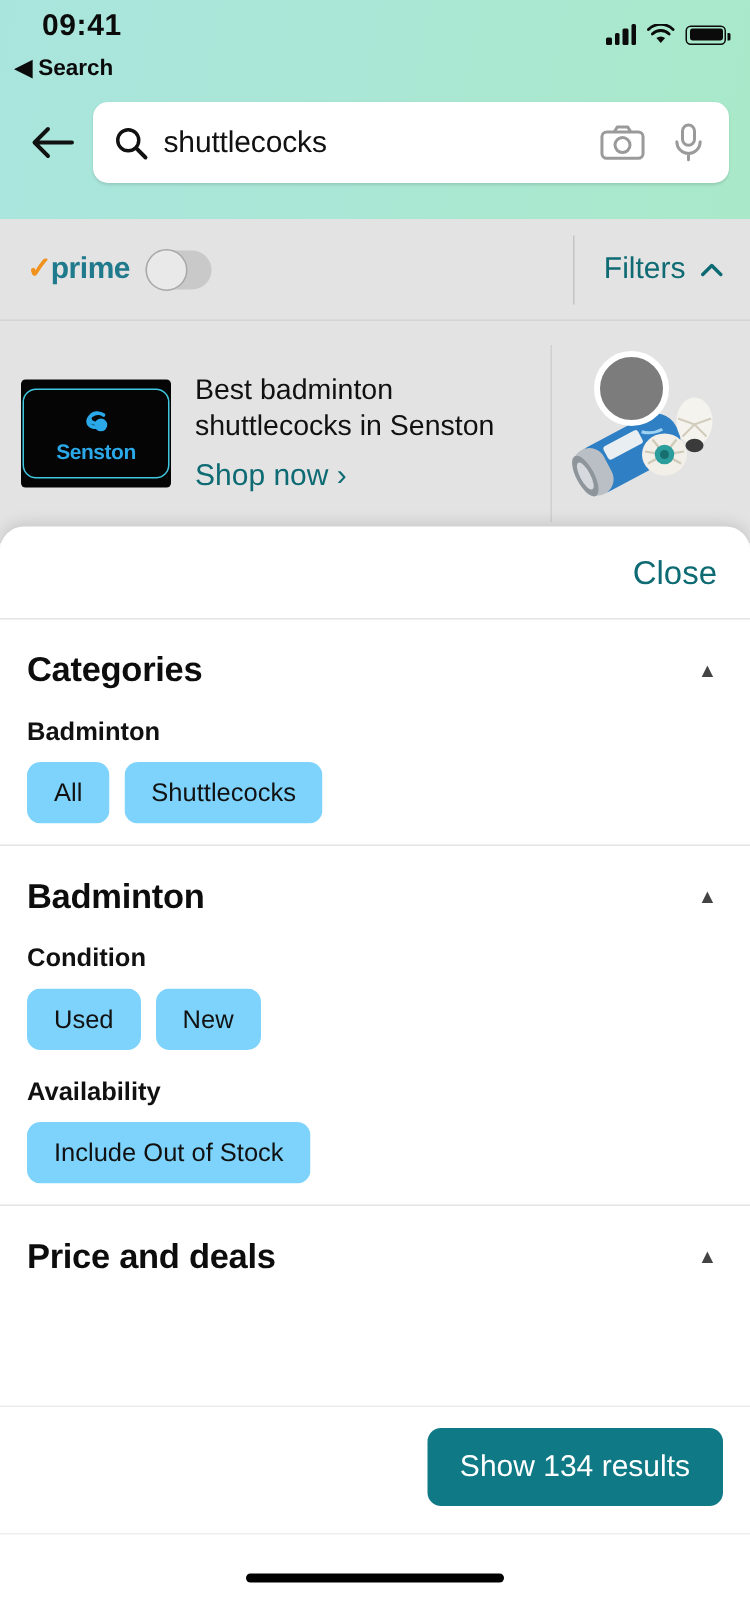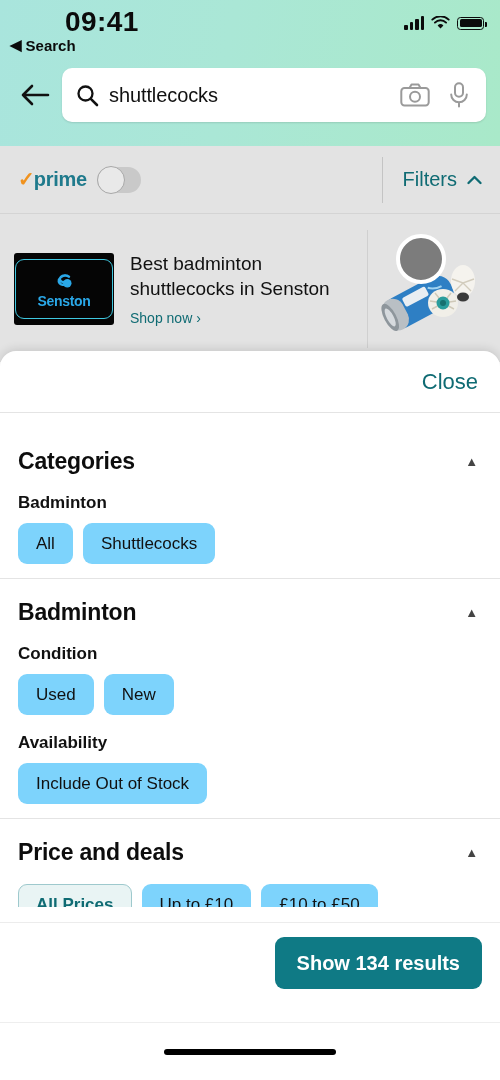--- a/index.html
+++ b/index.html
@@ -15,23 +15,22 @@
   .top-area {
     background: linear-gradient(100deg, #a9e5dd 0%, #aae7d6 45%, #a9e9c9 100%);
     padding: 0 0 10px 0;
   }
   .statusbar {
     height: 62px; position: relative;
     padding: 6px 16px 0 16px;
   }
   .sb-time {
     position: absolute; left: 28px; top: 6px;
-    font-size: 28px; font-weight: bold; color: #0b0b0b;
+    font-size: 20px; font-weight: bold; color: #0b0b0b;
     letter-spacing: 0.4px;
-    margin-left: 37px;
   }
   .sb-back {
     position: absolute; left: 10px; top: 36px;
     font-size: 15px; font-weight: bold; color: #0b0b0b;
     display: flex; align-items: center; gap: 4px;
   }
   .sb-right {
     position: absolute; right: 16px; top: 16px;
     display: flex; align-items: center; gap: 7px;
   }
@@ -95,33 +94,33 @@
     display: flex; align-items: center; justify-content: center; flex: 0 0 100px;
   }
   .logo-inner {
     width: 98px; height: 60px; border: 1.5px solid #3fc8e0; border-radius: 9px;
     display: flex; flex-direction: column; align-items: center; justify-content: center; gap: 1px;
   }
   .logo-swirl { width: 22px; height: 22px; }
   .logo-word { color: #2aa8e8; font-size: 14px; font-weight: bold; letter-spacing: -0.3px; line-height: 1; }
   .banner-text { flex: 1; }
   .banner-title { font-size: 19px; color: #111; line-height: 1.28; }
-  .banner-cta { font-size: 14px; color: #0f6b73; margin-top: 9px; }
+  .banner-cta { font-size: 20px; color: #0f6b73; margin-top: 9px; }
   .banner-right { flex: 0 0 118px; height: 118px; position: relative; display: flex; align-items: center; justify-content: center; }
   .badge {
     position: absolute; top: 4px; left: 28px; width: 50px; height: 50px;
     background: #7c7c7c; border-radius: 50%; border: 4px solid #fff; z-index: 3;
   }
 
   
   .sheet {
     position: absolute; left: 0; right: 0; top: 351px; bottom: 0;
     background: #fff; border-radius: 16px 16px 0 0;
     box-shadow: 0 -2px 10px rgba(0,0,0,.12);
-    display: flex; flex-direction: column; gap: 15px;
+    display: flex; flex-direction: column;
   }
   .sheet-head { height: 62px; display: flex; align-items: center; justify-content: flex-end; padding: 0 22px; border-bottom: 1px solid #e4e4e4; }
   .close-link { color: #0f6b73; font-size: 22px; }
   .sheet-body { flex: 1; overflow: hidden; }
   .sect { padding: 20px 18px 14px 18px; border-bottom: 1px solid #e4e4e4; }
   .sect:last-child { border-bottom: none; text-align: right; }
   .sect-head { display: flex; align-items: flex-start; justify-content: space-between; }
   .sect-title { font-size: 23px; font-weight: bold; color: #0d0d0d; letter-spacing: -0.2px; }
   .caret { color: #444; font-size: 13px; padding: 6px 4px 0 0; }
   .sub-label { font-size: 17px; font-weight: bold; color: #111; margin: 18px 0 10px 0; }
@@ -132,21 +131,21 @@
   }
   .chip.sel { background: #e9f4f4; border-color: #9ec9cd; color: #0f6b73; font-weight: bold; }
 
   
   .sheet-foot {
     padding: 14px 18px 18px 18px; display: flex; justify-content: flex-end;
     border-top: 1px solid #ececec;
   }
   .show-btn {
     background: #0f7a85; color: #fff; font-size: 20px;
-    padding: 16px 22px; border-radius: 9px; border: none; line-height: 1; font-weight: bold;
+    padding: 16px 22px; border-radius: 9px; border: none; line-height: 1;
   }
   .home-area { height: 58px; display: flex; align-items: center; justify-content: center; border-top: 1px solid #eee; }
   .home-bar { width: 172px; height: 6px; background: #000; border-radius: 3px; }
 </style>
 </head>
 <body>
 
 <div class="phone">
 
   <div class="top-area">
@@ -301,26 +300,20 @@
         <div class="chips">
           <span class="chip">Include Out of Stock</span>
         </div>
       </div>
 
       <div class="sect">
         <div class="sect-head">
           <span class="sect-title">Price and deals</span>
           <span class="caret">▲</span>
         </div>
-        <div class="chips" style="margin-top:18px">
-          <span class="chip sel">All Prices</span>
-          <span class="chip">Up to £10</span>
-          <span class="chip">£10 to £50</span>
-          <span class="chip">£50 to £100</span>
-        </div>
       </div>
     </div>
 
     <div class="sheet-foot">
       <button class="show-btn">Show 134 results</button>
     </div>
 
     <div class="home-area">
       <div class="home-bar"></div>
     </div>

